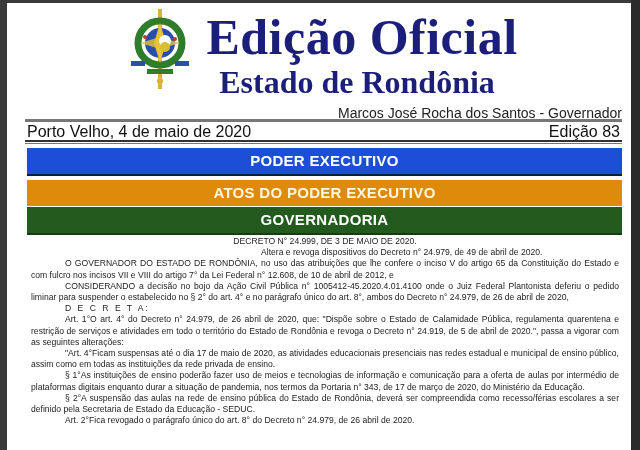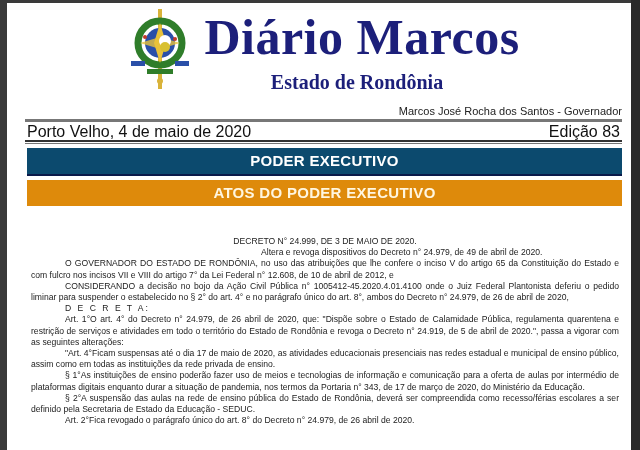--- a/index.html
+++ b/index.html
@@ -18,38 +18,38 @@
   }
   .crest { position: absolute; left: 120px; top: 6px; width: 66px; height: 80px; }
   .title {
     position: absolute; left: 190px; top: 8px; width: 330px;
     font-family: "Liberation Serif", serif; font-weight: bold; color: #1c1f7a;
     font-size: 50px; line-height: 52px; text-align: center; letter-spacing: 0.5px;
   }
   .subtitle {
     position: absolute; left: 200px; top: 63px; width: 300px;
     font-family: "Liberation Serif", serif; font-weight: bold; color: #1c1f7a;
-    font-size: 20px; line-height: 32px; text-align: center;
+    font-size: 32px; line-height: 32px; text-align: center;
   }
   .governor {
-    position: absolute; right: 9px; top: 102px; font-size: 11px; color: #222;
+    position: absolute; right: 9px; top: 102px; font-size: 14px; color: #222;
   }
   .rule { position: absolute; left: 18px; right: 9px; background: #777; }
   .dateline {
     position: absolute; left: 18px; right: 9px; top: 122px; height: 14px;
     font-size: 16px; color: #111; line-height: 14px;
   }
   .dateline .left { position: absolute; left: 2px; }
   .dateline .right { position: absolute; right: 2px; }
   .band {
     position: absolute; left: 20px; right: 9px; height: 26px;
     color: #fff; font-weight: bold; font-size: 15px; line-height: 26px; text-align: center;
     letter-spacing: 0.3px;
   }
-  .band-blue { top: 145px; background: #0c4a6e; border-bottom: 2px solid #0a1a4a; }
+  .band-blue { top: 145px; background: #1d4ed8; border-bottom: 2px solid #0a1a4a; }
   .band-orange { top: 177px; background: #de8a0b; color: #fff6e0; }
   .band-green { top: 204px; background: #235b1e; border-bottom: 2px solid #163d12; }
   .body-text {
     position: absolute; left: 24px; right: 12px; top: 233px;
     font-size: 8.6px; line-height: 11.2px; color: #222; text-align: justify;
   }
   .body-text p { margin: 0; }
   .center { text-align: center; }
   .indent { text-indent: 34px; }
   .deind-right { padding-left: 230px; }
@@ -71,34 +71,35 @@
     <circle cx="38" cy="32" r="6" fill="#ffffff"></circle>
     <circle cx="38" cy="38" r="5" fill="#d8c030"></circle>
     <circle cx="18" cy="28" r="2" fill="#c0392b"></circle>
     <circle cx="48" cy="30" r="2" fill="#c0392b"></circle>
     <rect x="4" y="52" width="14" height="5" fill="#2a4fa8"></rect>
     <rect x="48" y="52" width="14" height="5" fill="#2a4fa8"></rect>
     <rect x="20" y="60" width="26" height="5" fill="#2f7d2a"></rect>
     <circle cx="33" cy="72" r="3" fill="#d9b33a"></circle>
   </svg>
 
-  <div class="title">Diário Marcos</div>
+  <div class="title">Edição Oficial</div>
   <div class="subtitle">Estado de Rondônia</div>
   <div class="governor">Marcos José Rocha dos Santos - Governador</div>
 
   <div class="rule" style="top:116px;height:3px;"></div>
   <div class="dateline">
     <span class="left">Porto Velho, 4 de maio de 2020</span>
     <span class="right">Edição 83</span>
   </div>
   <div class="rule" style="top:137px;height:2px;background:#333;"></div>
   <div class="rule" style="top:140px;height:1px;"></div>
 
   <div class="band band-blue">PODER EXECUTIVO</div>
   <div class="band band-orange">ATOS DO PODER EXECUTIVO</div>
+  <div class="band band-green">GOVERNADORIA</div>
 
   <div class="body-text">
     <p class="center">DECRETO N° 24.999, DE 3 DE MAIO DE 2020.</p>
     <p class="deind-right">Altera e revoga dispositivos do Decreto n° 24.979, de 49 de abril de 2020.</p>
     <p class="indent">O GOVERNADOR DO ESTADO DE RONDÔNIA, no uso das atribuições que lhe confere o inciso V do artigo 65 da Constituição do Estado e com fulcro nos incisos VII e VIII do artigo 7° da Lei Federal n° 12.608, de 10 de abril de 2012, e</p>
     <p class="indent">CONSIDERANDO a decisão no bojo da Ação Civil Pública n° 1005412-45.2020.4.01.4100 onde o Juiz Federal Plantonista deferiu o pedido liminar para suspender o estabelecido no § 2° do art. 4° e no parágrafo único do art. 8°, ambos do Decreto n° 24.979, de 26 de abril de 2020,</p>
     <p class="spaced">D E C R E T A:</p>
     <p class="indent">Art. 1°O art. 4° do Decreto n° 24.979, de 26 abril de 2020, que: "Dispõe sobre o Estado de Calamidade Pública, regulamenta quarentena e restrição de serviços e atividades em todo o território do Estado de Rondônia e revoga o Decreto n° 24.919, de 5 de abril de 2020.", passa a vigorar com as seguintes alterações:</p>
     <p class="indent">"Art. 4°Ficam suspensas até o dia 17 de maio de 2020, as atividades educacionais presenciais nas redes estadual e  municipal de ensino público, assim como em todas as instituições da rede privada de ensino.</p>
     <p class="indent">§ 1°As instituições de ensino poderão fazer uso de meios e tecnologias de informação e comunicação para a oferta de aulas por intermédio de plataformas digitais enquanto durar a situação de pandemia, nos termos da Portaria n° 343, de 17 de março de 2020, do Ministério da Educação.</p>

